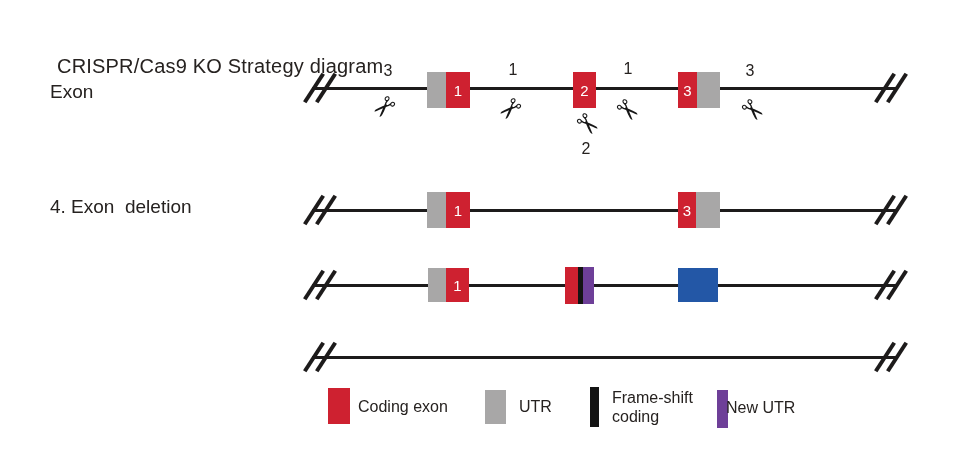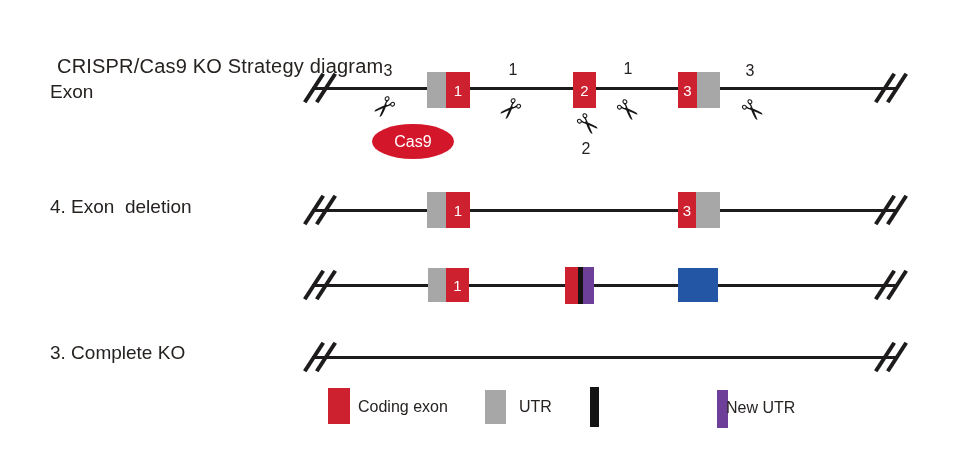--- a/index.html
+++ b/index.html
@@ -93,21 +93,20 @@
   <div class="cutnum" style="left:580px; top:140px;">2</div>
   <div class="cutnum" style="left:622px; top:60px;">1</div>
   <div class="cutnum" style="left:744px; top:62px;">3</div>
 
   <div class="scissors sc-a" style="left:370px; top:93px;">✂</div>
   <div class="scissors sc-a" style="left:496px; top:95px;">✂</div>
   <div class="scissors sc-b" style="left:572px; top:110px;">✂</div>
   <div class="scissors sc-b" style="left:612px; top:96px;">✂</div>
   <div class="scissors sc-b" style="left:737px; top:96px;">✂</div>
 
-  <div class="cas9">Cas9</div>
 
   <div class="row-label" style="top:196px;">4. Exon  deletion</div>
   <div class="gline" style="top:209px;"></div>
   <div class="brk" style="left:303px; top:192px;">
       <i class="b1"></i>
       <i class="b2"></i>
     </div>
   <div class="brk" style="left:874px; top:192px;">
       <i class="b1"></i>
       <i class="b2"></i>
@@ -128,35 +127,36 @@
       <i class="b2"></i>
     </div>
 
   <div class="box c-gray" style="left:428px; top:268px; width:18px; height:34px;"></div>
   <div class="box c-red exon-num" style="left:446px; top:268px; width:23px; height:34px;">1</div>
   <div class="box c-red" style="left:565px; top:267px; width:13px; height:37px;"></div>
   <div class="box c-black" style="left:578px; top:267px; width:5px; height:37px;"></div>
   <div class="box c-purple" style="left:583px; top:267px; width:11px; height:37px;"></div>
   <div class="box c-blue" style="left:678px; top:268px; width:40px; height:34px;"></div>
 
-  <div class="row-label" style="top:342px;">3. Complete KO</div>
   <div class="gline" style="top:356px;"></div>
   <div class="brk" style="left:303px; top:339px;">
       <i class="b1"></i>
       <i class="b2"></i>
     </div>
   <div class="brk" style="left:874px; top:339px;">
       <i class="b1"></i>
       <i class="b2"></i>
     </div>
 
   <div class="box c-red" style="left:328px; top:388px; width:22px; height:36px;"></div>
   <div class="legend-label" style="left:358px; top:397px;">Coding exon</div>
 
   <div class="box c-gray" style="left:485px; top:390px; width:21px; height:34px;"></div>
   <div class="legend-label" style="left:519px; top:397px;">UTR</div>
 
   <div class="box c-black" style="left:590px; top:387px; width:9px; height:40px;"></div>
+  <div class="legend-label" style="left:612px; top:388px;">Frame-shift
+coding</div>
 
   <div class="box c-purple" style="left:717px; top:390px; width:11px; height:38px;"></div>
   <div class="legend-label" style="left:726px; top:398px;">New UTR</div>
 
 </div>
 
 </body></html>

